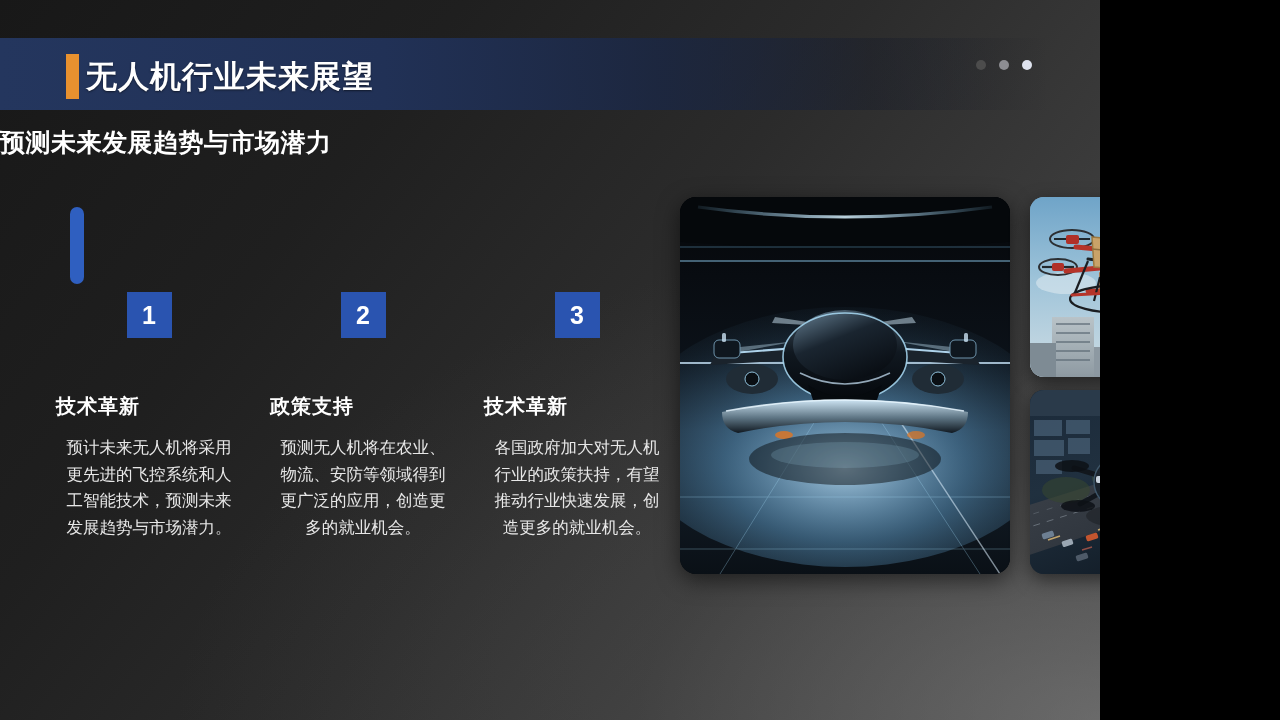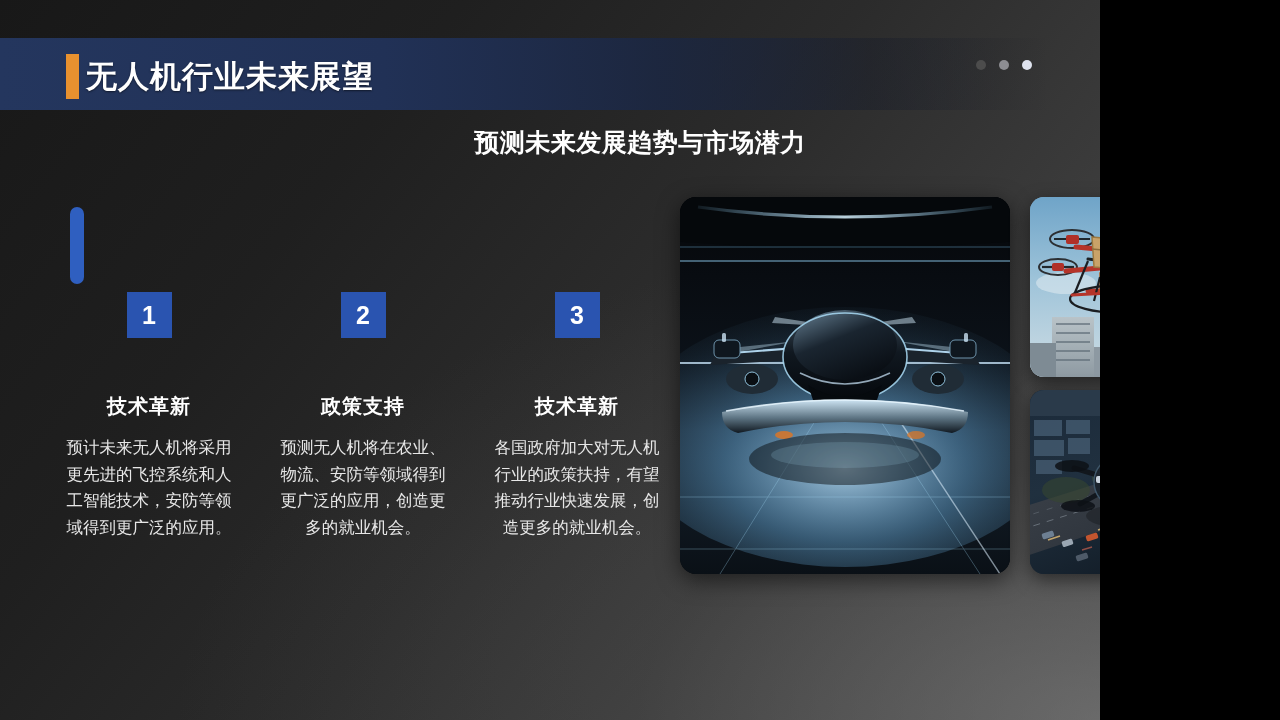--- a/index.html
+++ b/index.html
@@ -84,21 +84,20 @@
   #header-dots .dot.d1 { background: #4c4c4c; }
   #header-dots .dot.d2 { background: #8d8d92; }
   #header-dots .dot.d3 { background: #dfe3ef; }
 
   
   #slide-subtitle {
     position: absolute;
     left: 0;
     top: 126px;
     width: 1280px;
-    text-align: center;
     font-size: 25px;
     font-weight: bold;
     color: #ffffff;
     letter-spacing: 0.5px;
   }
 
   
   #marker-bar {
     position: absolute;
     left: 70px;
@@ -133,21 +132,20 @@
     font-weight: bold;
     display: flex;
     align-items: center;
     justify-content: center;
     margin: 0 auto 0 auto;
     line-height: 1;
   }
 
   .col-title {
     margin-top: 55px;
-    text-align: center;
     font-size: 20px;
     font-weight: bold;
     color: #ffffff;
     letter-spacing: 1px;
   }
 
   .col-body {
     margin-top: 14px;
     text-align: center;
     font-size: 16.5px;
@@ -209,21 +207,21 @@
 
   <div id="slide-subtitle">预测未来发展趋势与市场潜力</div>
 
   <div id="marker-bar"></div>
 
   <div id="columns">
 
     <div class="column">
       <div class="col-num">1</div>
       <div class="col-title">技术革新</div>
-      <div class="col-body">预计未来无人机将采用更先进的飞控系统和人工智能技术，安防等领域得到更广泛的应用。</div>
+      <div class="col-body">预计未来无人机将采用更先进的飞控系统和人工智能技术，预测未来发展趋势与市场潜力。</div>
     </div>
 
     <div class="column">
       <div class="col-num">2</div>
       <div class="col-title">政策支持</div>
       <div class="col-body">预测无人机将在农业、物流、安防等领域得到更广泛的应用，创造更多的就业机会。</div>
     </div>
 
     <div class="column">
       <div class="col-num">3</div>

